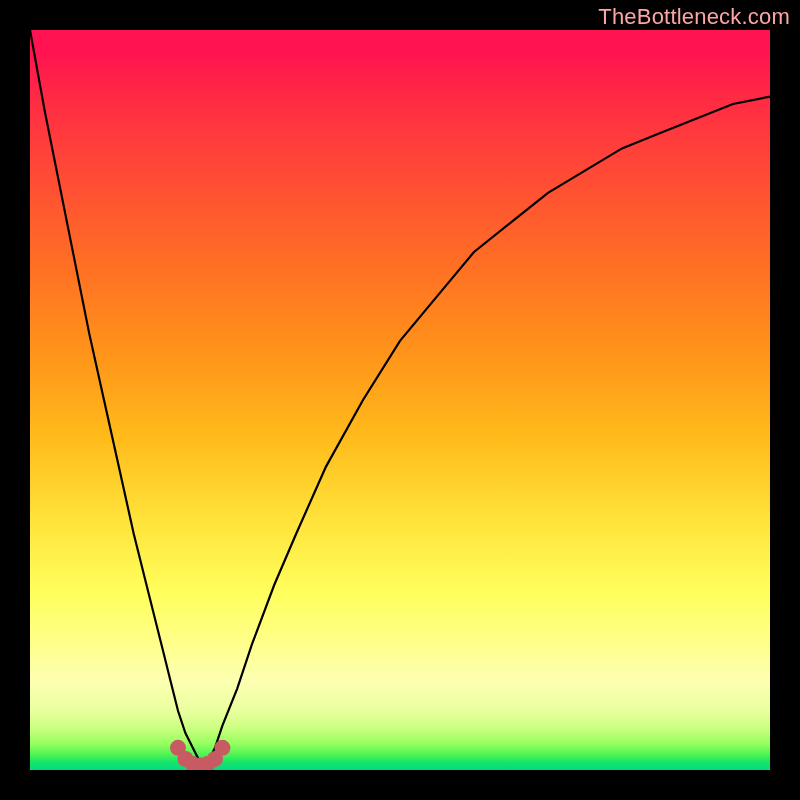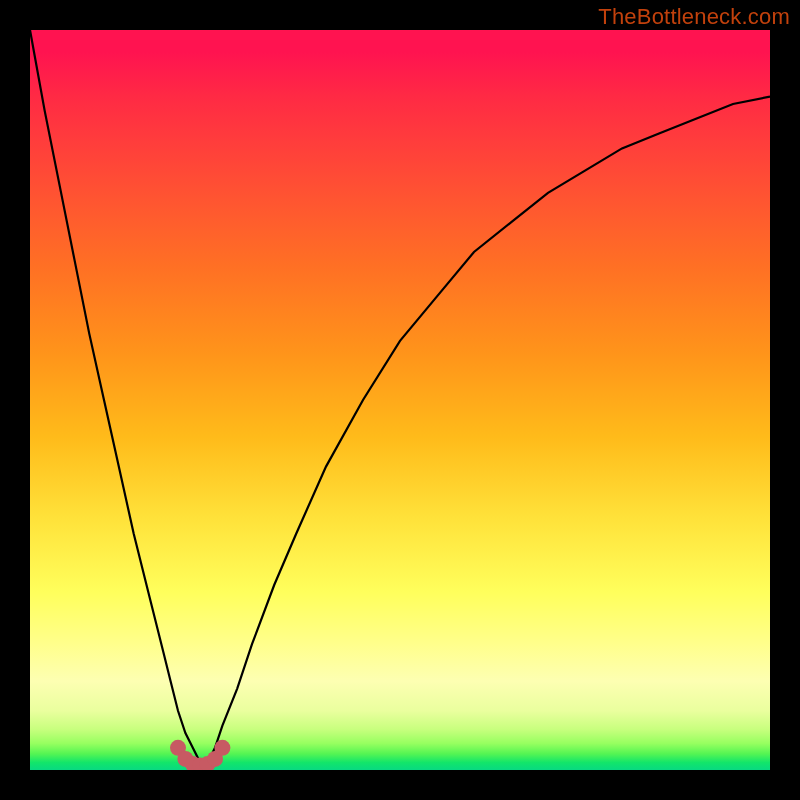--- a/index.html
+++ b/index.html
@@ -14,21 +14,21 @@
   .frame {
     position: absolute;
     top: 0; left: 0;
     width: 800px; height: 800px;
     background: #000;
   }
   .watermark {
     position: absolute;
     top: 4px;
     right: 10px;
-    color: #c2410c;
+    color: #fca5a5;
     font-size: 22px;
     letter-spacing: 0.2px;
     font-weight: 500;
     pointer-events: none;
   }
   .plot {
     position: absolute;
     top: 30px;
     left: 30px;
     width: 740px;

